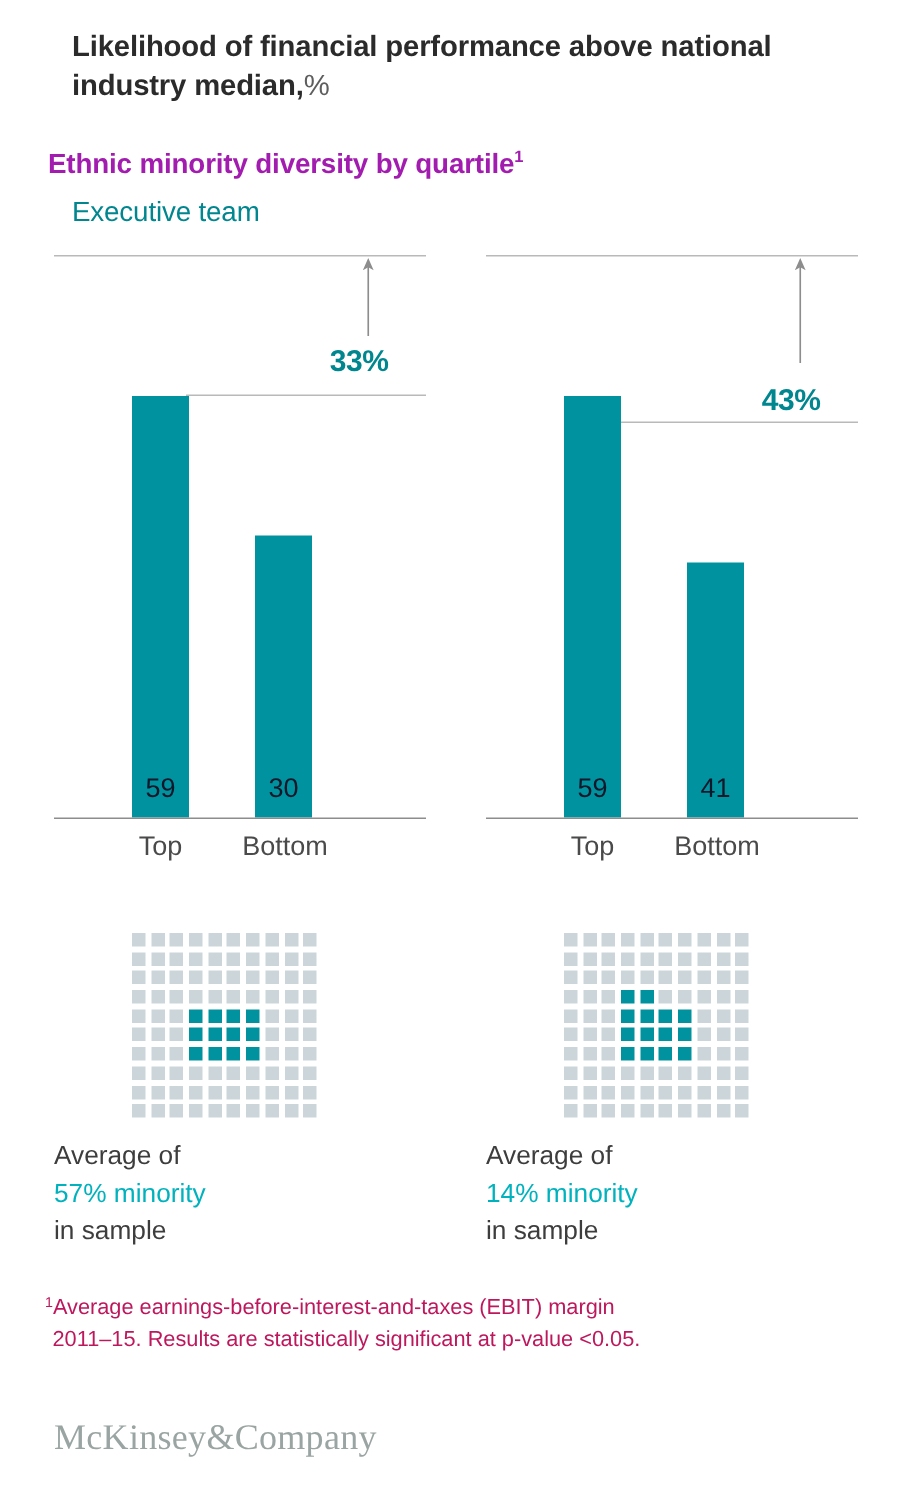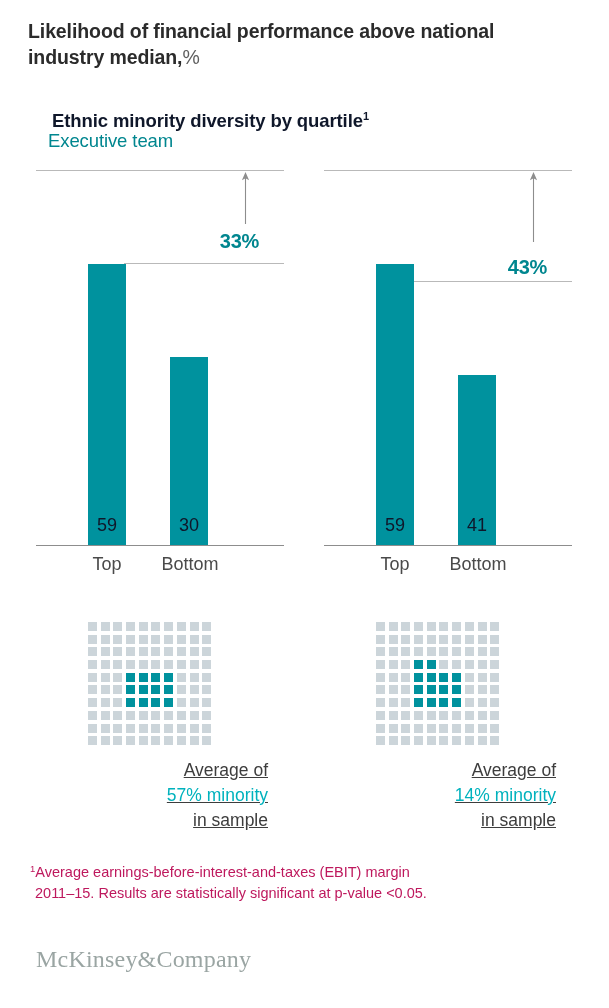--- a/index.html
+++ b/index.html
@@ -11,44 +11,43 @@
     width: 609px;
     height: 1008px;
     position: relative;
     font-family: "Liberation Sans", sans-serif;
     -webkit-font-smoothing: antialiased;
   }
 
   
   #exhibit-title {
     position: absolute;
-    left: 28px;
+    left: 48px;
     top: 18px;
     width: 520px;
     font-size: 19.5px;
     line-height: 26px;
     font-weight: bold;
     color: #2b2b2b;
     letter-spacing: -0.1px;
   }
   #exhibit-title .unit {
     font-weight: normal;
     color: #5e5e5e;
   }
 
   
   #section-heading {
     position: absolute;
-    left: 52px;
+    left: 32px;
     top: 98px;
     font-size: 18.5px;
     font-weight: bold;
-    color: #0f172a;
+    color: #a21caf;
     letter-spacing: -0.1px;
-    margin-top: 12px;
   }
   #section-heading .fn {
     font-size: 11px;
     vertical-align: 7px;
     font-weight: bold;
   }
 
   
   .panel {
     position: absolute;
@@ -169,25 +168,24 @@
   }
   .matrix .cell.off { background: #ccd5da; }
   .matrix .cell.on  { background: #00929e; }
 
   
   .matrix-caption {
     position: absolute;
     left: 0px;
     top: 628px;
     width: 232px;
-    text-align: right;
+    text-align: left;
     font-size: 17.5px;
     line-height: 25px;
     color: #3d3d3d;
-    text-decoration: underline;
   }
   .matrix-caption .hl { color: #00b2bd; }
 
   
   #footnote {
     position: absolute;
     left: 30px;
     top: 858px;
     width: 560px;
     font-size: 14.5px;

